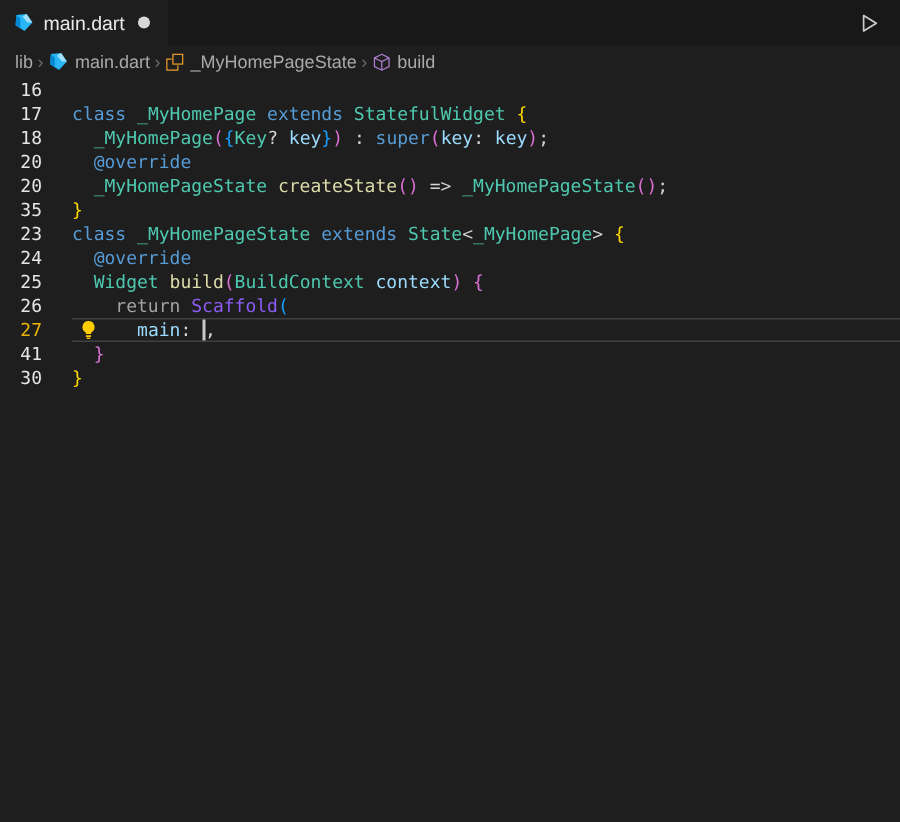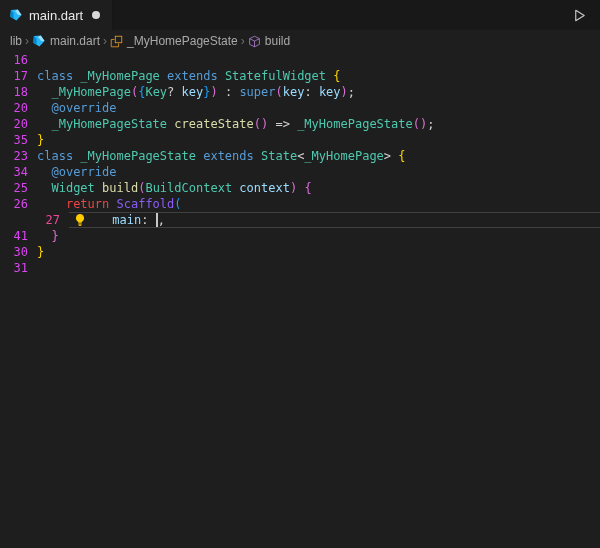--- a/index.html
+++ b/index.html
@@ -58,27 +58,27 @@
     font-size: 12px; line-height: 16px;
     color: #d4d4d4;
     position: relative;
     cursor: text;
     overflow: hidden;
   }
   .line { display: flex; height: 16px; }
   .gutter {
     width: 28px; flex: none;
     text-align: right;
-    color: #d946ef;
+    color: #e5e5e5;
     user-select: none;
     cursor: pointer;
   }
-  .line.current .gutter { color: #ec4899; margin-left: 32px; }
+  .line.current .gutter { color: #eab308; }
   .content {
-    flex: 1; margin-left: 9px;
+    flex: 1; margin-left: 20px;
     white-space: pre;
     position: relative;
   }
   .line.current .content {
     box-shadow: inset 0 1px 0 #404040, inset 0 -1px 0 #404040;
   }
   .lightbulb {
     position: absolute; left: 4px; top: 1px;
     width: 14px; height: 14px;
     display: inline-flex; cursor: pointer;
@@ -179,48 +179,44 @@
       </div>
       <div class="line">
         <div class="gutter">35</div>
         <div class="content"><span class="tok" style="color: rgb(255, 215, 0);">}</span></div>
       </div>
       <div class="line">
         <div class="gutter">23</div>
         <div class="content"><span class="tok" style="color: rgb(86, 156, 214);">class</span><span class="tok"> </span><span class="tok" style="color: rgb(78, 201, 176);">_MyHomePageState</span><span class="tok"> </span><span class="tok" style="color: rgb(86, 156, 214);">extends</span><span class="tok"> </span><span class="tok" style="color: rgb(78, 201, 176);">State</span><span class="tok">&lt;</span><span class="tok" style="color: rgb(78, 201, 176);">_MyHomePage</span><span class="tok">&gt; </span><span class="tok" style="color: rgb(255, 215, 0);">{</span></div>
       </div>
       <div class="line">
-        <div class="gutter">34</div>
+        <div class="gutter">24</div>
         <div class="content"><span class="tok">  </span><span class="tok" style="color: rgb(86, 156, 214);">@override</span></div>
       </div>
       <div class="line">
         <div class="gutter">25</div>
         <div class="content"><span class="tok">  </span><span class="tok" style="color: rgb(78, 201, 176);">Widget</span><span class="tok"> </span><span class="tok" style="color: rgb(220, 220, 170);">build</span><span class="tok" style="color: rgb(218, 112, 214);">(</span><span class="tok" style="color: rgb(78, 201, 176);">BuildContext</span><span class="tok"> </span><span class="tok" style="color: rgb(156, 220, 254);">context</span><span class="tok" style="color: rgb(218, 112, 214);">)</span><span class="tok"> </span><span class="tok" style="color: rgb(218, 112, 214);">{</span></div>
       </div>
       <div class="line">
         <div class="gutter">26</div>
-        <div class="content"><span class="tok">    </span><span class="tok" style="color: #ef4444;">return</span><span class="tok"> </span><span class="tok" style="color: #8b5cf6;">Scaffold</span><span class="tok" style="color: rgb(23, 159, 255);">(</span></div>
+        <div class="content"><span class="tok">    </span><span class="tok" style="color: #a3a3a3;">return</span><span class="tok"> </span><span class="tok" style="color: #8b5cf6;">Scaffold</span><span class="tok" style="color: rgb(23, 159, 255);">(</span></div>
       </div>
       <div class="line current">
         <div class="gutter">27</div>
         <div class="content"><span class="lightbulb">
   <svg width="14" height="14" viewBox="0 0 16 16" aria-hidden="true">
     <path fill="#FFCC00" d="M8 1.2 a4.6 4.6 0 0 1 2.6 8.4 c-.4 .3 -.6 .6 -.6 1 l0 .4 -4 0 0 -.4 c0 -.4 -.2 -.7 -.6 -1 A4.6 4.6 0 0 1 8 1.2 Z"></path>
     <rect x="6" y="12" width="4" height="1.3" fill="#FFCC00"></rect>
     <rect x="6.6" y="13.8" width="2.8" height="1" fill="#FFCC00"></rect>
   </svg>
 </span><span class="tok">      </span><span class="tok" style="color: rgb(156, 220, 254);">main</span><span class="tok">: </span><span class="cursor"></span><span class="tok">,</span></div>
       </div>
       <div class="line">
         <div class="gutter">41</div>
         <div class="content"><span class="tok">  </span><span class="tok" style="color: rgb(218, 112, 214);">}</span></div>
       </div>
       <div class="line">
         <div class="gutter">30</div>
         <div class="content"><span class="tok" style="color: rgb(255, 215, 0);">}</span></div>
       </div>
-      <div class="line">
-        <div class="gutter">31</div>
-        <div class="content"></div>
-      </div>
     </div>
 
 </div>
 
 </body></html>

